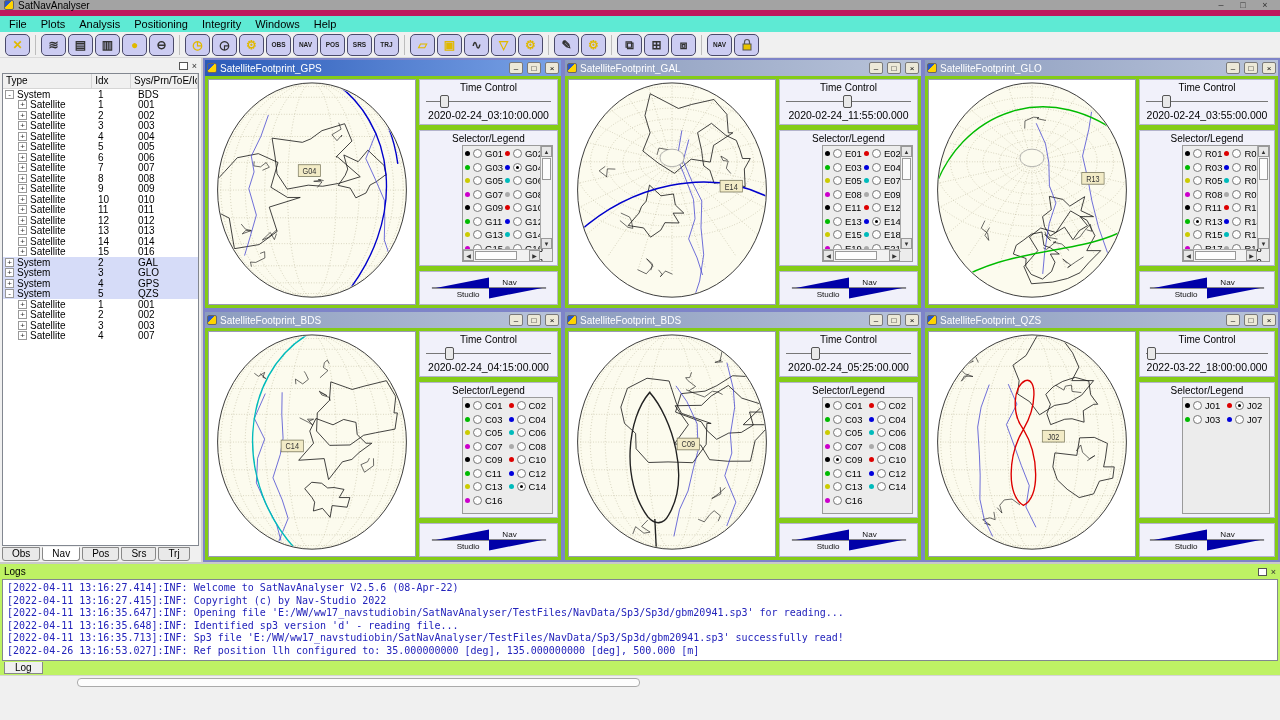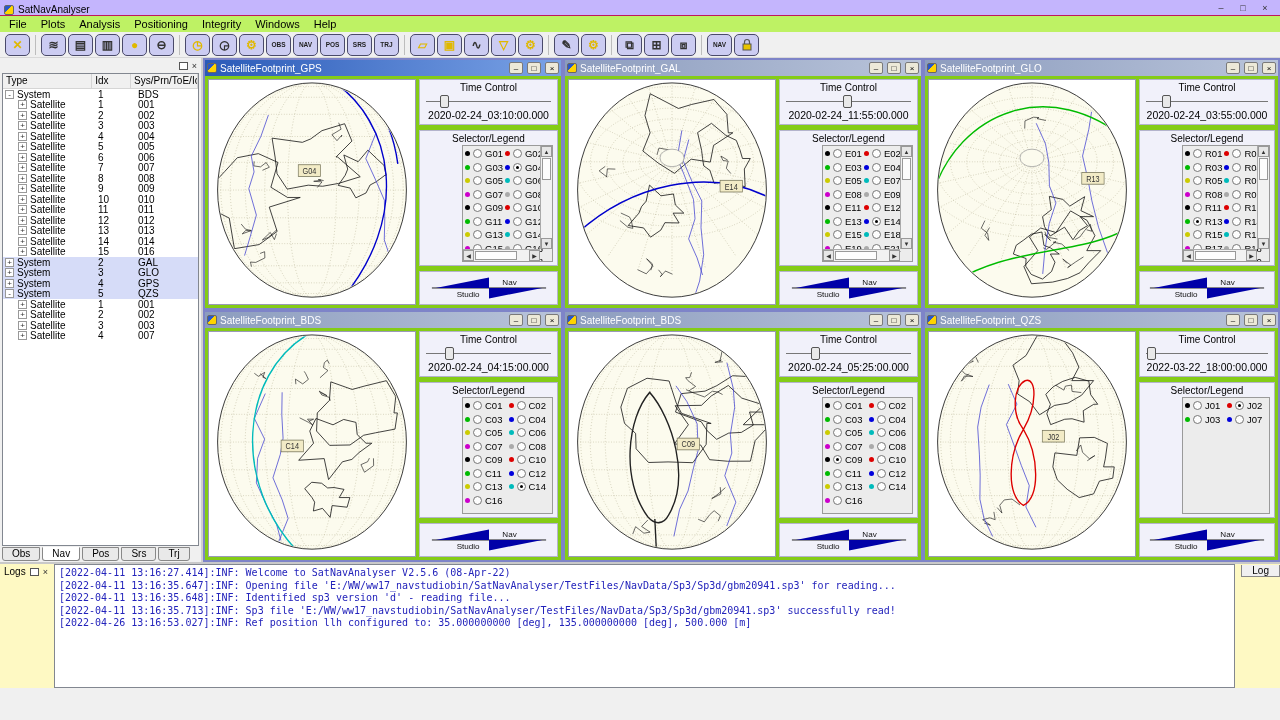--- a/index.html
+++ b/index.html
@@ -1,27 +1,27 @@
 <!DOCTYPE html>
 <html><head>
 <meta charset="utf-8">
 <style>
   * { margin:0; padding:0; box-sizing:border-box; }
   html,body { width:1280px; height:720px; overflow:hidden; }
   body { font-family:"Liberation Sans", sans-serif; background:#f0f0f0; color:#000; }
   .app { width:1280px; height:720px; display:flex; flex-direction:column; background:#f0f0f0; }
 
   
-  .titlebar { height:16px; background:#c4b5fd; display:flex; align-items:flex-end; padding:0 4px; gap:4px; font-size:10px; border-bottom:1px solid #be185d; }
+  .titlebar { height:16px; background:#a3a3a3; display:flex; align-items:center; padding:0 4px; gap:4px; font-size:10px; border-bottom:6px solid #be185d; }
   .appicon { width:10px; height:10px; background:linear-gradient(135deg,#2b57c8 38%,#ffd400 38%); border:1px solid #666; border-radius:2px; }
   .titlebar .title { flex:1; }
   .winctl { display:flex; }
   .winctl span { width:22px; height:14px; display:flex; align-items:center; justify-content:center; font-size:9px; color:#333; }
 
-  .menubar { height:16px; display:flex; align-items:center; font-size:11px; padding-left:2px; background:#bef264; }
+  .menubar { height:16px; display:flex; align-items:center; font-size:11px; padding-left:2px; background:#5eead4; }
   .menu-item { padding:1px 7px; }
 
   .toolbar { height:26px; display:flex; align-items:center; padding:1px 2px; background:#f0f0f0; border-bottom:1px solid #d9d9d9; }
   .tgroup { display:flex; gap:2px; padding:0 3px; align-items:center; }
   .tsep { width:1px; height:20px; background:#bdbdbd; margin:0 2px; }
   .tbtn { width:25px; height:22px; background:#ccccf2; border:1px solid #4a4a6a; border-radius:5px; display:flex; align-items:center; justify-content:center; font-size:12px; color:#e0b800; font-weight:bold; }
   .tbtn.dark { color:#333; }
   .tbtn.txt { font-size:6.5px; color:#222; letter-spacing:0; flex-direction:column; line-height:6px; }
 
   
@@ -76,21 +76,21 @@
   .sbtn { position:absolute; background:#e6e6e6; border:1px solid #999; font-size:6px; color:#333; display:flex; align-items:center; justify-content:center; }
   .vscroll .up { top:0; left:0; right:0; height:11px; }
   .vscroll .dn { bottom:0; left:0; right:0; height:11px; }
   .vscroll .vthumb { position:absolute; left:1px; right:1px; top:12px; height:22px; background:#fdfdfd; border:1px solid #999; }
   .hscroll .lf { left:0; top:0; bottom:0; width:11px; }
   .hscroll .rt { right:0; top:0; bottom:0; width:11px; }
   .hscroll .hthumb { position:absolute; top:1px; bottom:1px; left:12px; width:55%; background:#fdfdfd; border:1px solid #999; }
   .logo-grp { height:34px; flex:none; display:flex; align-items:center; justify-content:center; }
 
   
-  .logs { height:126px; display:flex; flex-direction:row; background:#fef9c3; border-top:2px solid #c9c9c9; }
+  .logs { height:126px; display:flex; flex-direction:column; background:#bef264; border-top:2px solid #c9c9c9; }
   .logs-header { height:15px; display:flex; align-items:center; font-size:10px; padding:0 4px; gap:4px; }
   .logs-header .t { flex:1; }
   .log-area { flex:1; margin:0 2px; background:#fff; border:1px solid #828790; overflow:hidden; padding:2px 4px; }
   .log-line { font-family:"DejaVu Sans Mono","Liberation Mono",monospace; font-size:10px; line-height:12.6px; color:#2323bb; white-space:nowrap; }
   .log-tabrow { height:14px; display:flex; align-items:center; padding-left:4px; }
   .logtab { font-size:10px; padding:0 10px; border-left:1px solid #888; border-right:1px solid #888; border-bottom:1px solid #888; transform:skewX(0); background:#f0f0f0; }
   .bottom-scroll { height:13px; position:relative; background:#f0f0f0; border-top:1px solid #d5d5d5; }
   .bottom-scroll .hthumb { position:absolute; top:2px; height:9px; left:6%; width:44%; background:#fdfdfd; border:1px solid #aaa; border-radius:4px; }
 </style>
 </head>
@@ -1389,20 +1389,21 @@
   </div>
 
   <div class="logs">
     <div class="logs-header">
       <span class="t">Logs</span>
       <span class="mini-box"></span>
       <span class="mini-x">×</span>
     </div>
     <div class="log-area">
         <div class="log-line">[2022-04-11 13:16:27.414]:INF: Welcome to SatNavAnalyser V2.5.6 (08-Apr-22)</div>
+        <div class="log-line">[2022-04-11 13:16:27.415]:INF: Copyright (c) by Nav-Studio 2022</div>
         <div class="log-line">[2022-04-11 13:16:35.647]:INF: Opening file 'E:/WW/ww17_navstudiobin/SatNavAnalyser/TestFiles/NavData/Sp3/Sp3d/gbm20941.sp3' for reading...</div>
         <div class="log-line">[2022-04-11 13:16:35.648]:INF: Identified sp3 version 'd' - reading file...</div>
         <div class="log-line">[2022-04-11 13:16:35.713]:INF: Sp3 file 'E:/WW/ww17_navstudiobin/SatNavAnalyser/TestFiles/NavData/Sp3/Sp3d/gbm20941.sp3' successfully read!</div>
         <div class="log-line">[2022-04-26 13:16:53.027]:INF: Ref position llh configured to: 35.000000000 [deg], 135.000000000 [deg], 500.000 [m]</div>
       </div>
     <div class="log-tabrow">
       <span class="logtab">Log</span>
     </div>
     <div class="bottom-scroll">
       <div class="hthumb"></div>

